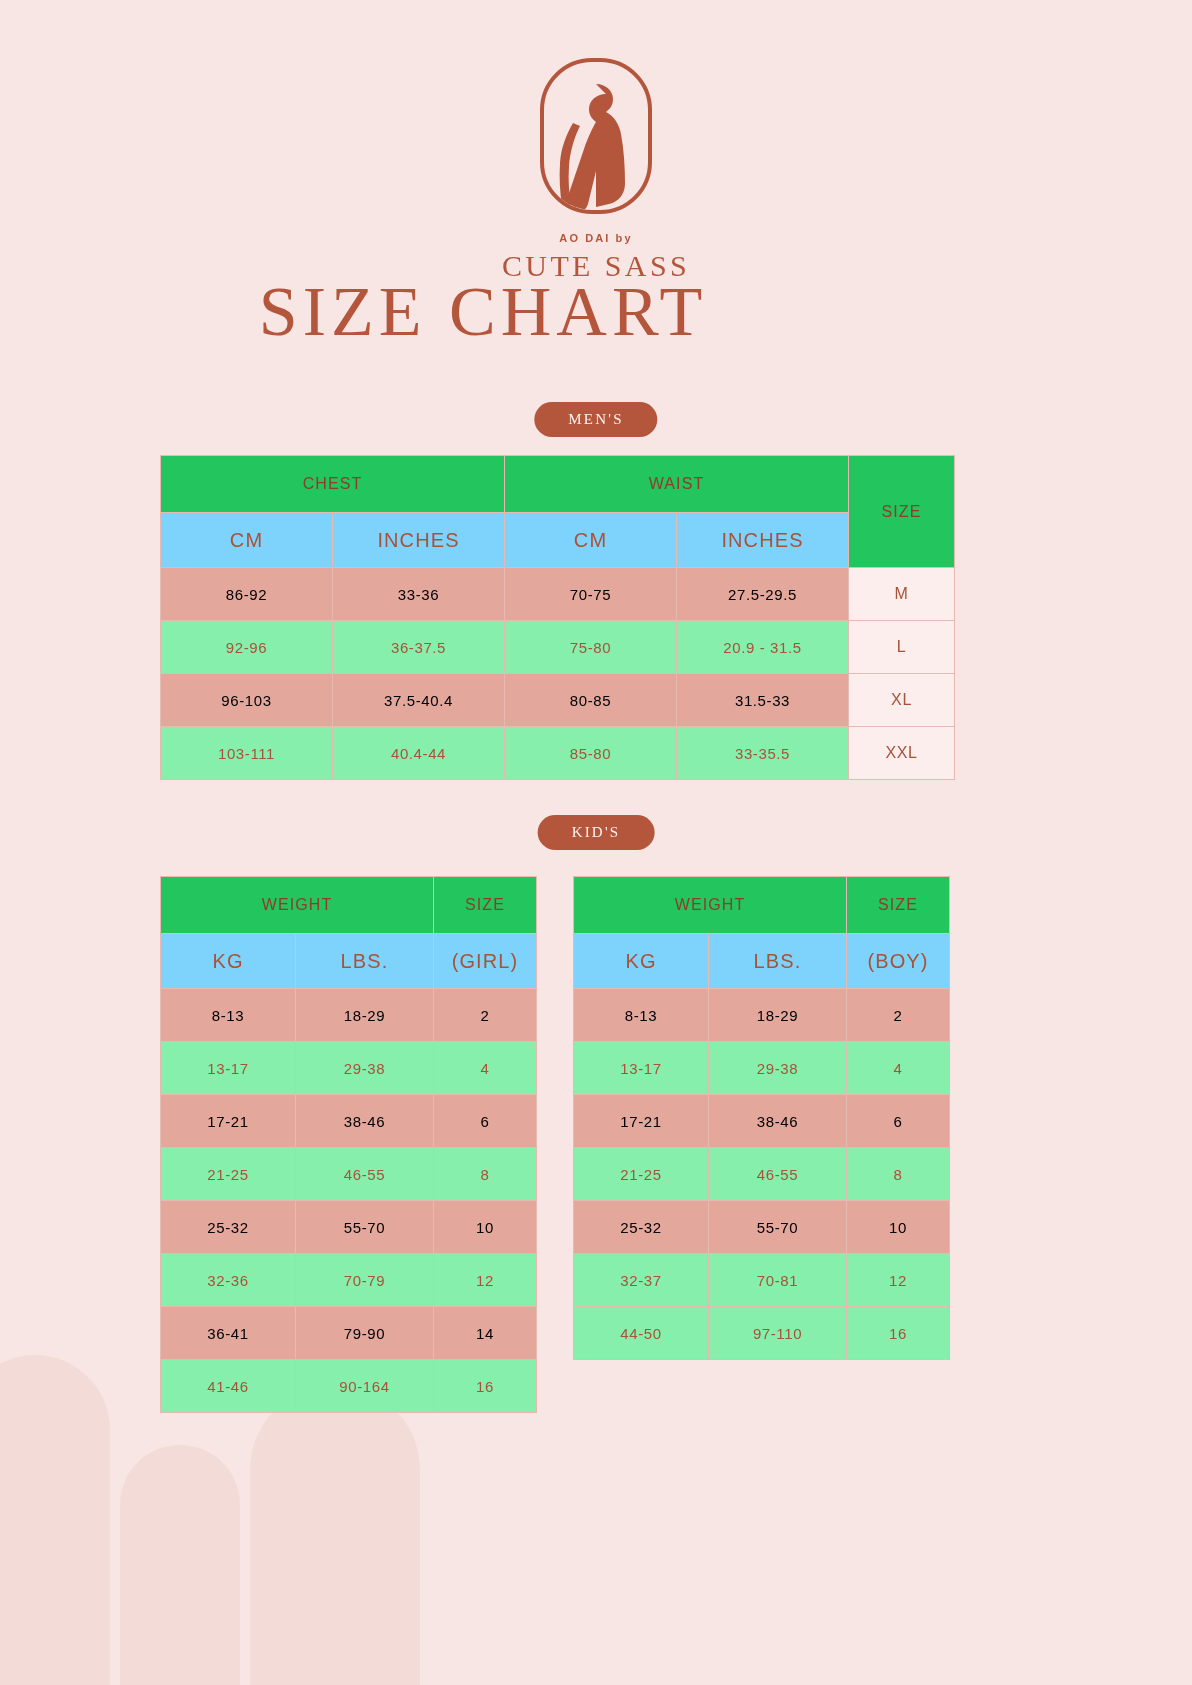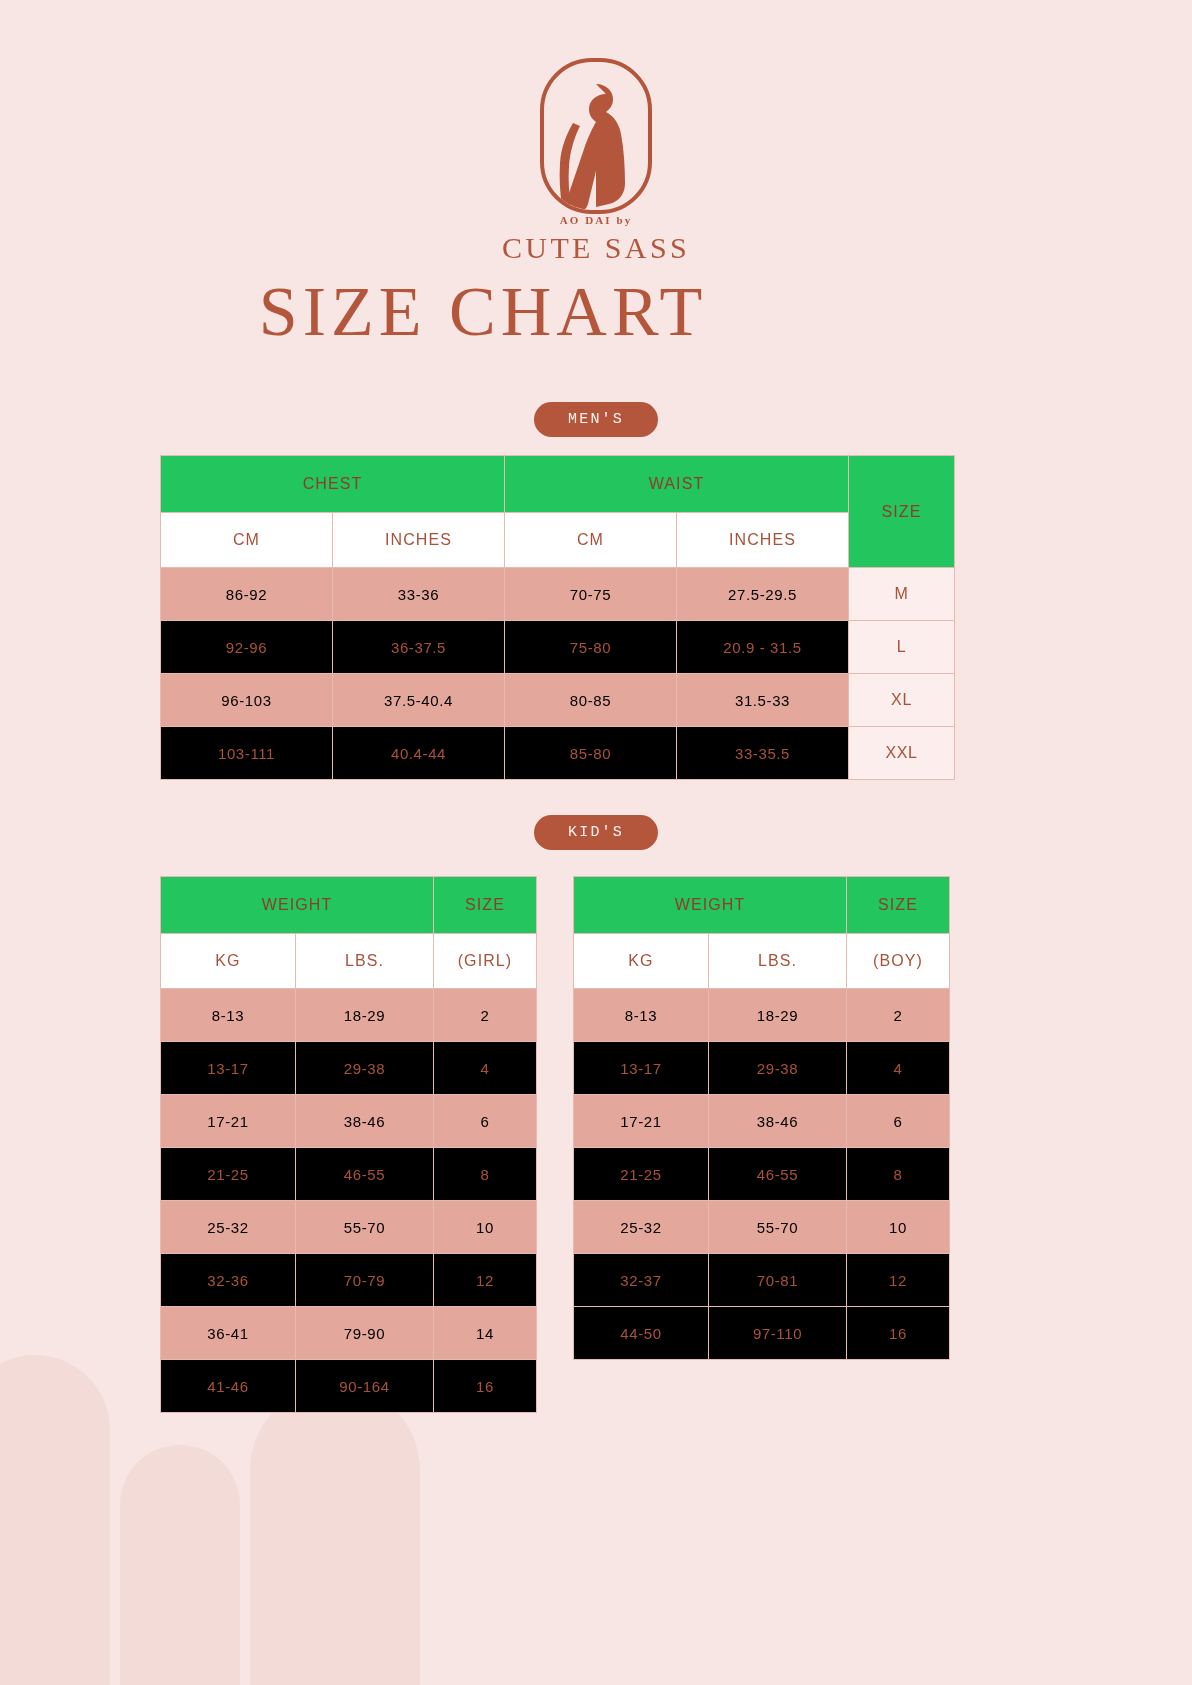--- a/index.html
+++ b/index.html
@@ -69,24 +69,25 @@
     height: 148px;
     margin: 0 auto;
     border: 4px solid #b4563c;
     border-radius: 52px;
     position: relative;
     overflow: hidden;
     background: #f8e6e4;
   }
   .logo-mark svg { display: block; }
   .logo-sub {
+    margin-top: 18px;
     font-size: 11px;
     letter-spacing: 2.1px;
     color: #b4563c;
-    font-family: Liberation Serif, serif;
+    font-family: Liberation Sans, sans-serif;
     font-weight: bold;
   }
   .logo-name {
     margin-top: 5px;
     font-size: 30px;
     letter-spacing: 3.4px;
     color: #b4563c;
     font-family: "Liberation Serif", serif;
   }
 
@@ -107,21 +108,21 @@
   .pill {
     position: absolute;
     left: 50%;
     transform: translateX(-50%);
     background: #b4563c;
     color: #fdf3f1;
     border-radius: 20px;
     padding: 9px 34px;
     font-size: 15px;
     letter-spacing: 2.2px;
-    font-family: Liberation Mono, monospace;
+    font-family: Liberation Serif, serif;
   }
   .pill.mens { top: 402px; }
   .pill.kids { top: 815px; }
 
   
   table {
     border-collapse: collapse;
     position: absolute;
     font-family: "Liberation Sans", sans-serif;
   }
@@ -132,32 +133,32 @@
     font-weight: normal;
   }
   .hdr-main td {
     background: #22c55e;
     color: #8e3d28;
     font-size: 16px;
     letter-spacing: 1.1px;
     height: 54px;
   }
   .hdr-sub td {
-    background: #ffffff;
+    background: #7dd3fc;
     color: #a9523a;
-    font-size: 16px;
+    font-size: 20px;
     letter-spacing: 1.1px;
     height: 52px;
   }
   .row-dark td {
     background: #e3a79c;
     color: #000000;
   }
   .row-light td {
-    background: #000000;
+    background: #86efac;
     color: #a9523a;
   }
   .body-row td {
     height: 50px;
     font-size: 15px;
     letter-spacing: 0.6px;
   }
   .body-row td.size-col {
     background: #fbeeec;
     color: #a9523a;

